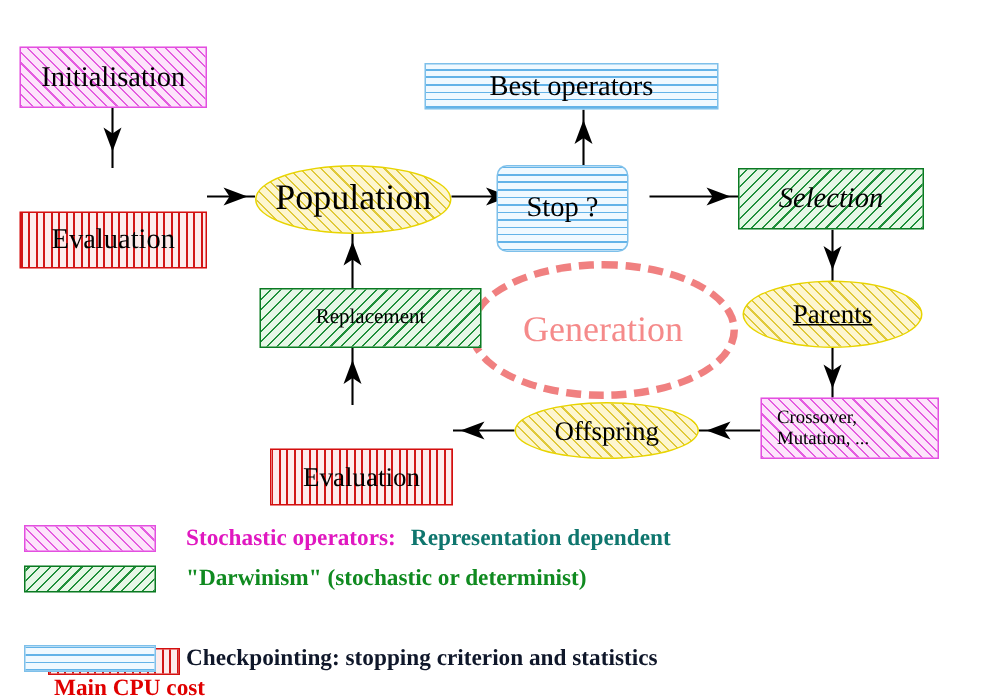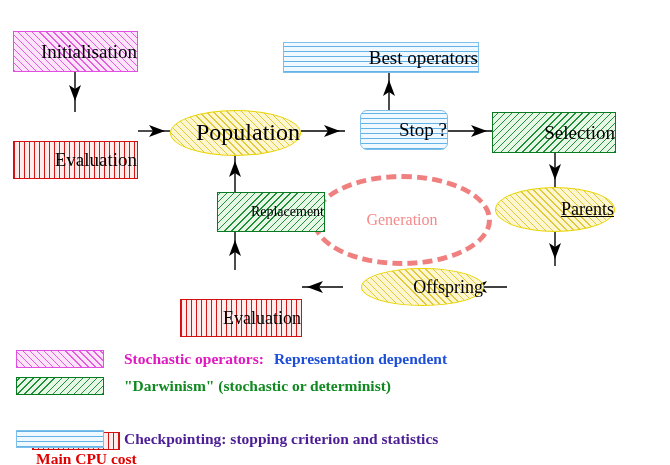--- a/index.html
+++ b/index.html
@@ -4,21 +4,21 @@
 <style>
   html,body{margin:0;padding:0;background:#ffffff;}
   body{width:670px;height:465px;position:relative;overflow:hidden;
        font-family:"Liberation Serif","DejaVu Serif",serif;}
 
   #canvas{position:absolute;left:0;top:0;width:670px;height:465px;}
 
   svg#wires{position:absolute;left:0;top:0;width:670px;height:465px;pointer-events:none;}
 
   .node{position:absolute;box-sizing:border-box;display:flex;align-items:center;
-        justify-content:flex-end;text-align:center;color:#000;line-height:1.05;}
+        justify-content:center;text-align:center;color:#000;line-height:1.05;}
 
   
   .fill-magenta{
     background-color:#fde4fb;
     background-image:repeating-linear-gradient(45deg,
        #e45ce0 0px,#e45ce0 1px,transparent 1px,transparent 5px);
     border:1.5px solid #e34fe0;
   }
   .fill-green{
     background-color:#e6f7e6;
@@ -58,24 +58,24 @@
     display:flex;align-items:center;justify-content:center;
     color:#f58a8a;background:transparent;
   }
 
   
   #legend{position:absolute;left:0;top:0;width:670px;height:434px;}
   .legend-row{position:absolute;display:flex;align-items:center;}
   .swatch{width:88px;height:18px;box-sizing:border-box;}
   .legend-text{margin-left:20px;white-space:nowrap;font-size:15.5px;font-weight:bold;}
   .lt-magenta{color:#e018c0;}
-  .lt-gold{color:#1d4ed8;}
+  .lt-gold{color:#0f766e;}
   .lt-green{color:#108a20;}
   .lt-red{color:#e00000;}
-  .lt-blue{color:#4c1d95;}
+  .lt-blue{color:#0f172a;}
 </style>
 </head>
 <body>
 
 <div id="canvas">
 
   <svg id="wires" viewBox="0 0 670 465">
     <g stroke="#000" stroke-width="1.4" fill="none">
 
       <line x1="75" y1="72" x2="75" y2="112"></line>
@@ -113,61 +113,65 @@
       <polygon points="165,131 149,125 153,131 149,137"></polygon>
       <polygon points="340,131 324,125 328,131 324,137"></polygon>
       <polygon points="487,131 471,125 475,131 471,137"></polygon>
 
       <polygon points="471,287 487,281 483,287 487,293"></polygon>
       <polygon points="307,287 323,281 319,287 323,293"></polygon>
     </g>
   </svg>
 
   <div class="generation" style="left:312px;top:174px;width:170px;height:82px;">
-    <span class="label" style="font-size:16px;">Generation</span>
+    <span class="label" style="font-size:24px;">Generation</span>
   </div>
 
   <div class="node fill-magenta" style="left:13px;top:31px;width:125px;height:41px;">
     <span class="label" style="font-size:19px;">Initialisation</span>
   </div>
 
   <div class="node fill-red" style="left:13px;top:112px;width:125px;height:38px;">
     <span class="label" style="font-size:19px;">Evaluation</span>
   </div>
 
   <div class="node fill-yellow-ell" style="left:170px;top:110px;width:131px;height:46px;">
     <span class="label" style="font-size:24px;">Population</span>
   </div>
 
-  <div class="node fill-blue rounded" style="left:360px;top:110px;width:88px;height:40px;">
+  <div class="node fill-blue rounded" style="left:331px;top:110px;width:88px;height:58px;">
     <span class="label" style="font-size:19px;">Stop ?</span>
   </div>
 
   <div class="node fill-blue" style="left:283px;top:42px;width:196px;height:31px;">
     <span class="label" style="font-size:19px;">Best operators</span>
   </div>
 
   <div class="node fill-green" style="left:492px;top:112px;width:124px;height:41px;">
-    <span class="label" style="font-size:19px;">Selection</span>
+    <span class="label" style="font-size:19px;font-style:italic;">Selection</span>
   </div>
 
   <div class="node fill-yellow-ell" style="left:495px;top:187px;width:120px;height:45px;text-decoration:underline;">
     <span class="label" style="font-size:18px;">Parents</span>
   </div>
 
+  <div class="node fill-magenta" style="left:507px;top:265px;width:119px;height:41px;justify-content:flex-start;">
+    <span class="label" style="font-size:12.5px;white-space:pre;padding-left:10px;text-align:left;">Crossover,
+Mutation, ...</span>
+  </div>
 
-  <div class="node fill-yellow-ell" style="left:361px;top:268px;width:123px;height:38px;">
+  <div class="node fill-yellow-ell" style="left:343px;top:268px;width:123px;height:38px;">
     <span class="label" style="font-size:18px;">Offspring</span>
   </div>
 
   <div class="node fill-red" style="left:180px;top:270px;width:122px;height:38px;">
     <span class="label" style="font-size:18px;">Evaluation</span>
   </div>
 
-  <div class="node fill-green" style="left:173px;top:192px;width:108px;height:40px;margin-left:44px;">
+  <div class="node fill-green" style="left:173px;top:192px;width:148px;height:40px;">
     <span class="label" style="font-size:14px;">Replacement</span>
   </div>
 
   <div id="legend">
 
     <div class="legend-row" style="left:16px;top:350px;">
       <span class="swatch fill-magenta"></span>
       <span class="legend-text lt-magenta">Stochastic operators:</span>
       <span class="legend-text lt-gold" style="margin-left:10px;">Representation dependent</span>
     </div>

